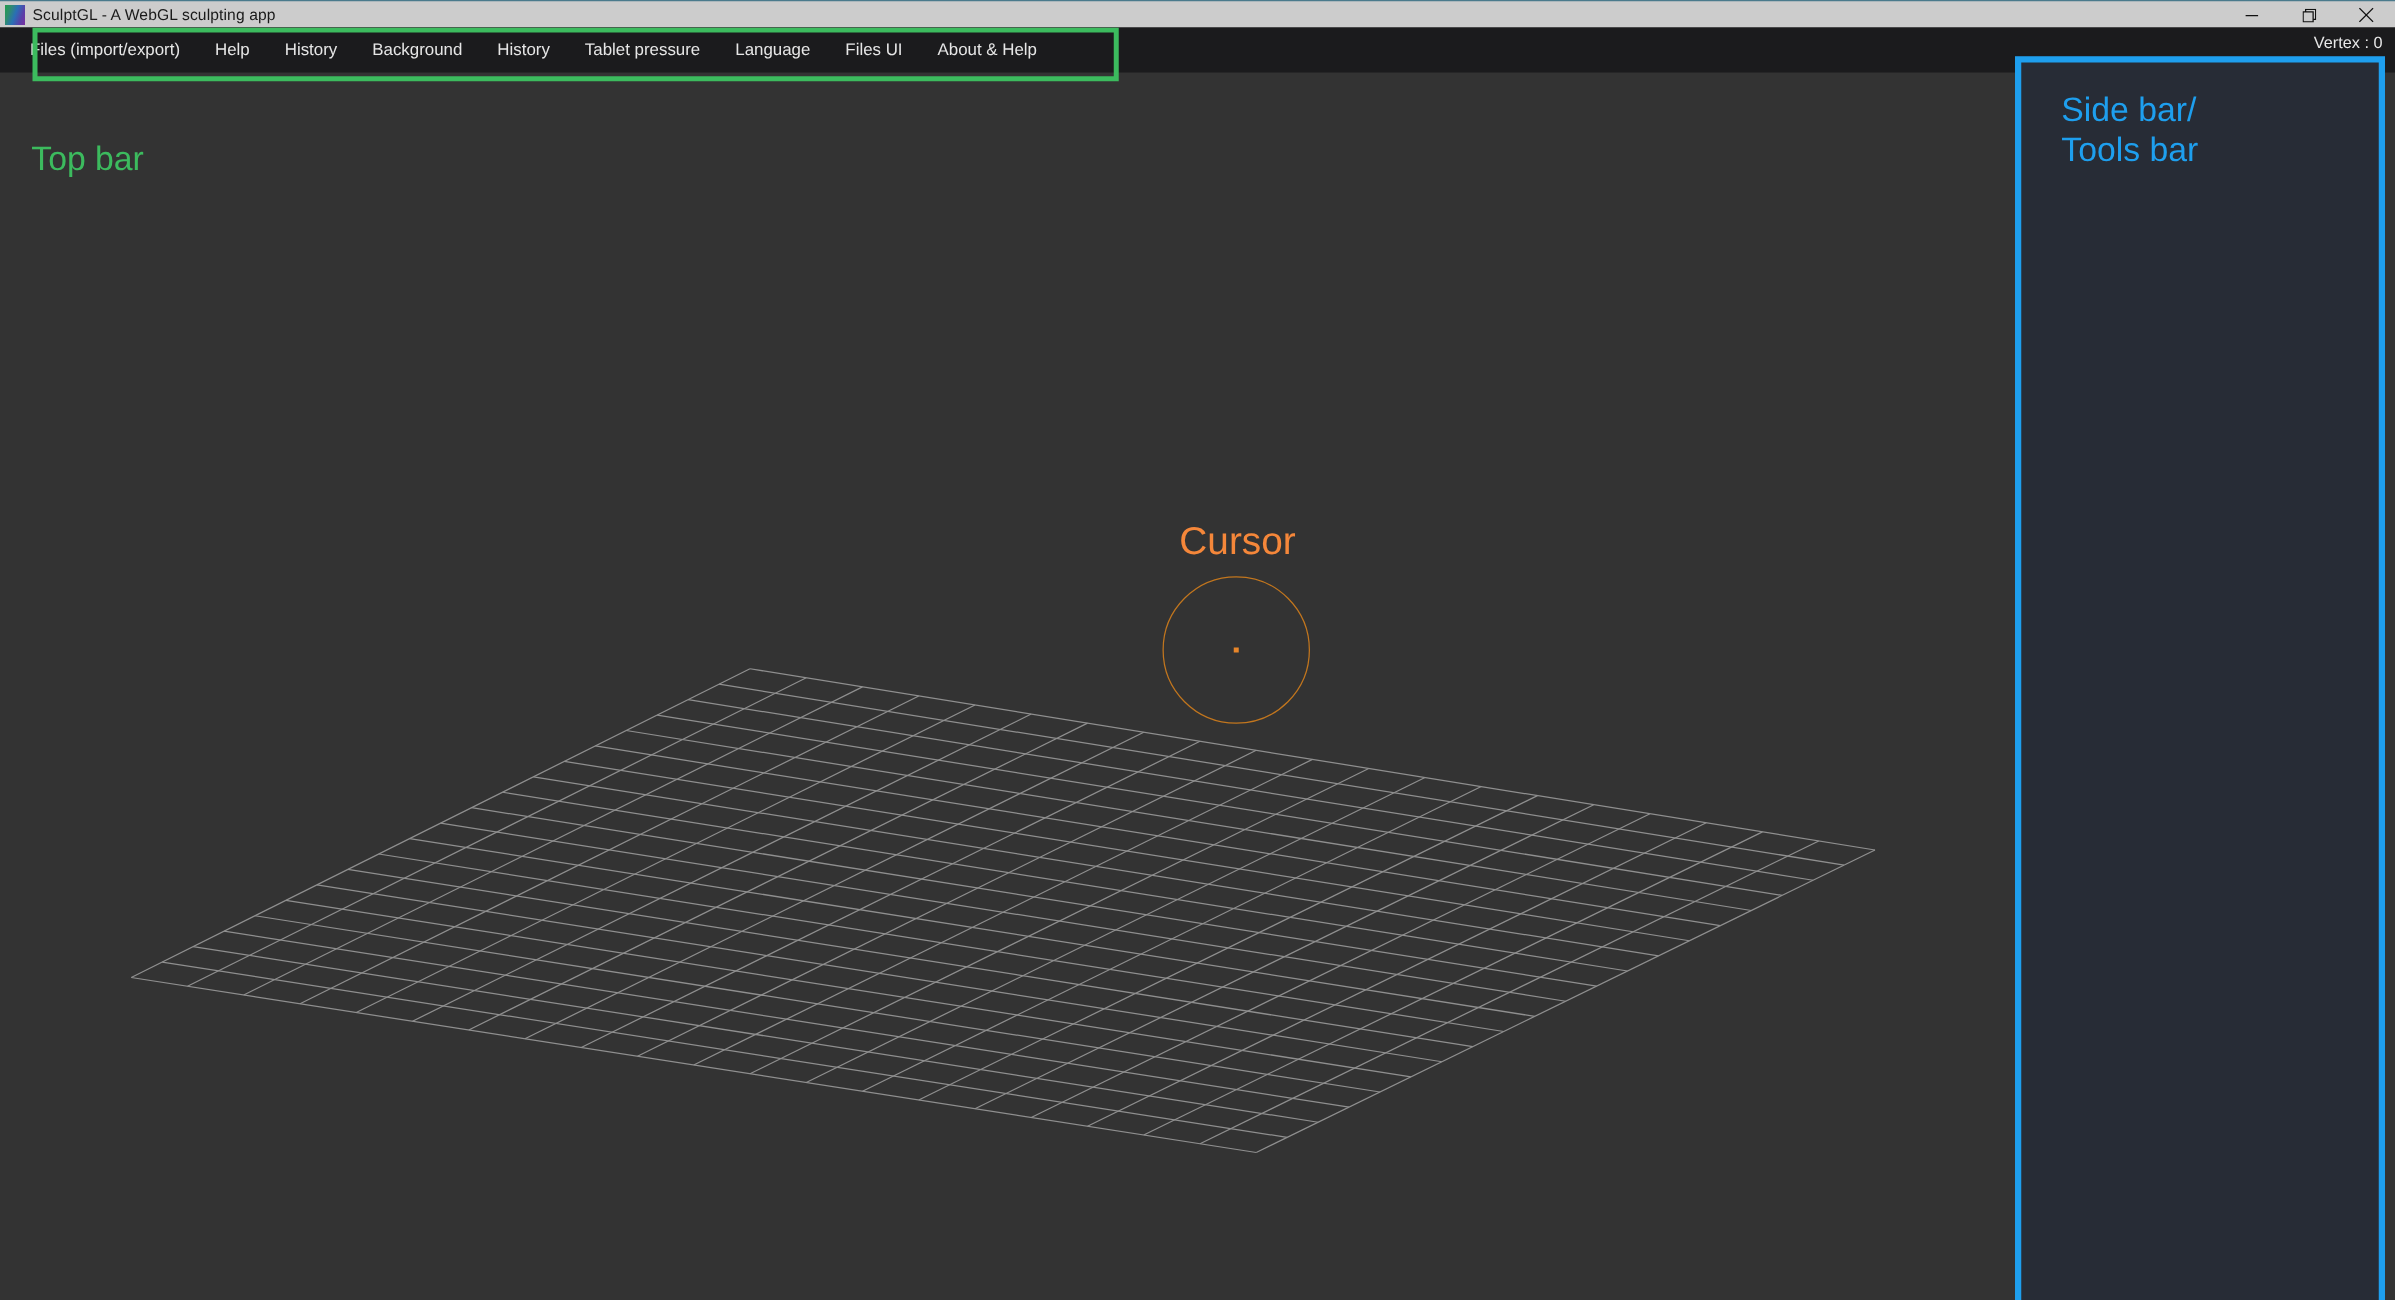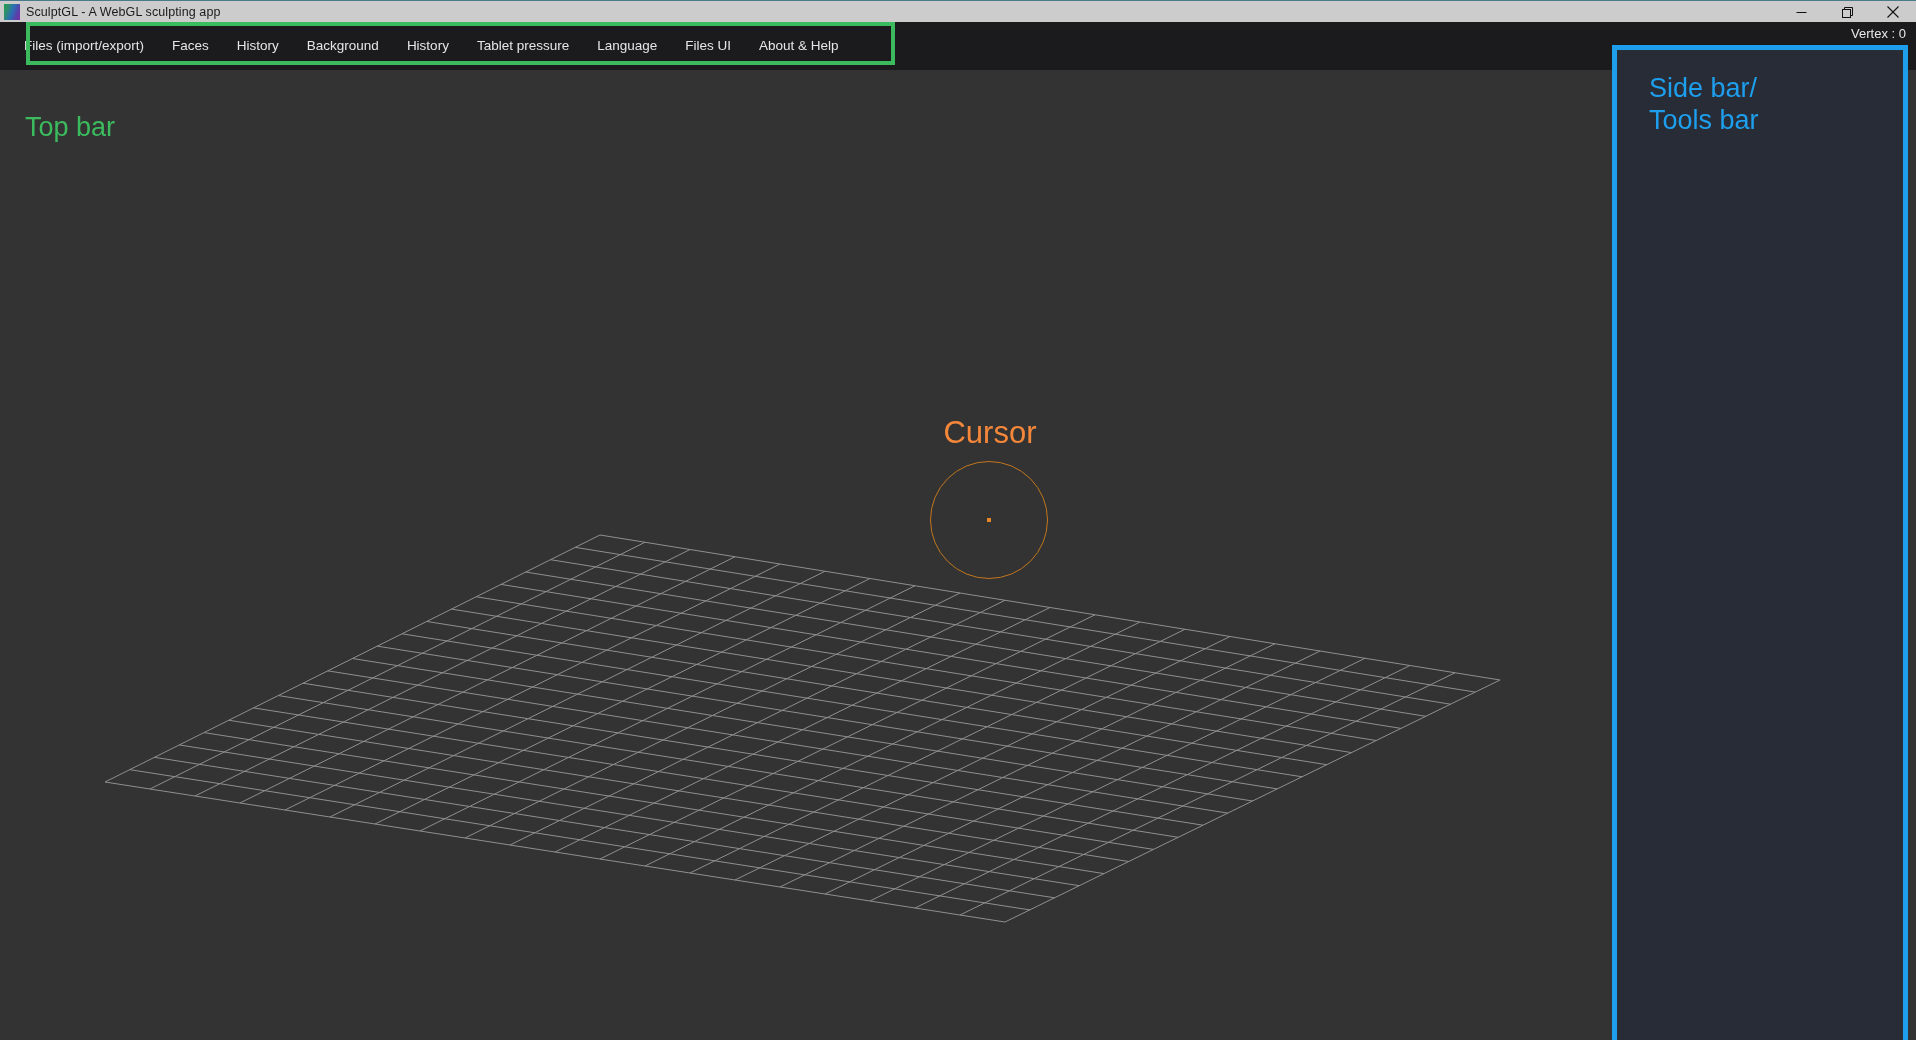--- a/index.html
+++ b/index.html
@@ -77,21 +77,21 @@
     width: 1916px;
     height: 1018px;
   }
   #viewport-3d svg { display: block; }
 
   
   #top-menu-bar {
     position: absolute;
     left: 0; top: 0;
     width: 1916px;
-    height: 48px;
+    height: 36px;
     background: #1b1b1d;
     display: flex;
     align-items: center;
     z-index: 6;
   }
   .menu-item {
     color: #e6e6e6;
     font-size: 13.5px;
     padding: 0 14px;
     line-height: 36px;
@@ -269,21 +269,21 @@
           <line x1="1455.00" y1="650.75" x2="960.00" y2="893.00"></line>
           <line x1="129.75" y1="747.65" x2="1029.75" y2="887.90"></line>
           <line x1="1500.00" y1="658.00" x2="1005.00" y2="900.00"></line>
           <line x1="105.00" y1="760.00" x2="1005.00" y2="900.00"></line>
         </g>
     </svg>
   </div>
 
   <div id="top-menu-bar">
     <div class="menu-item">Files (import/export)</div>
-    <div class="menu-item">Faces</div>
+    <div class="menu-item">Help</div>
     <div class="menu-item">History</div>
     <div class="menu-item">Background</div>
     <div class="menu-item">History</div>
     <div class="menu-item">Tablet pressure</div>
     <div class="menu-item">Language</div>
     <div class="menu-item">Files UI</div>
     <div class="menu-item">About &amp; Help</div>
   </div>
 
   <div id="mesh-stats">

